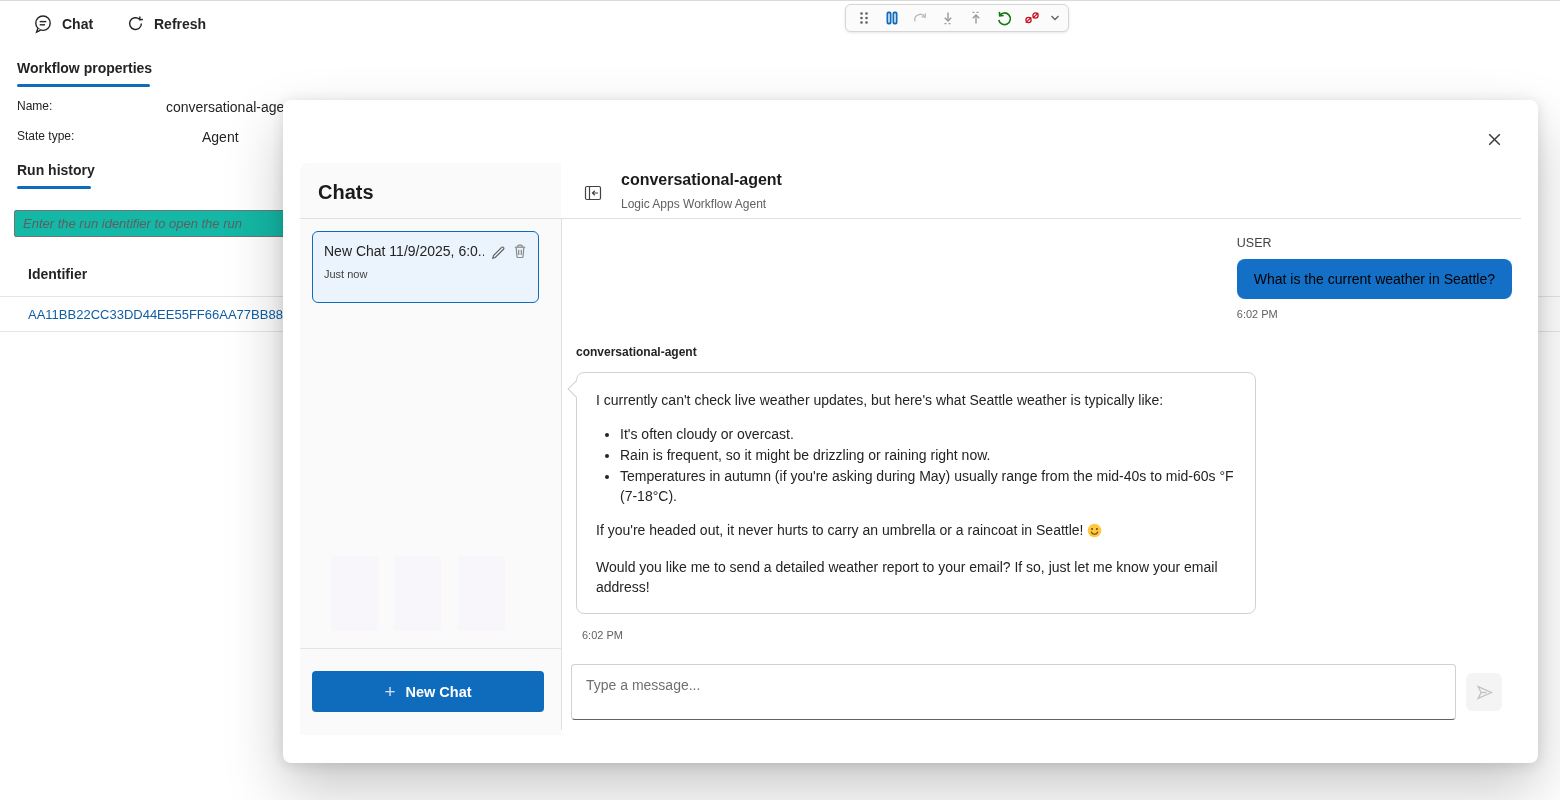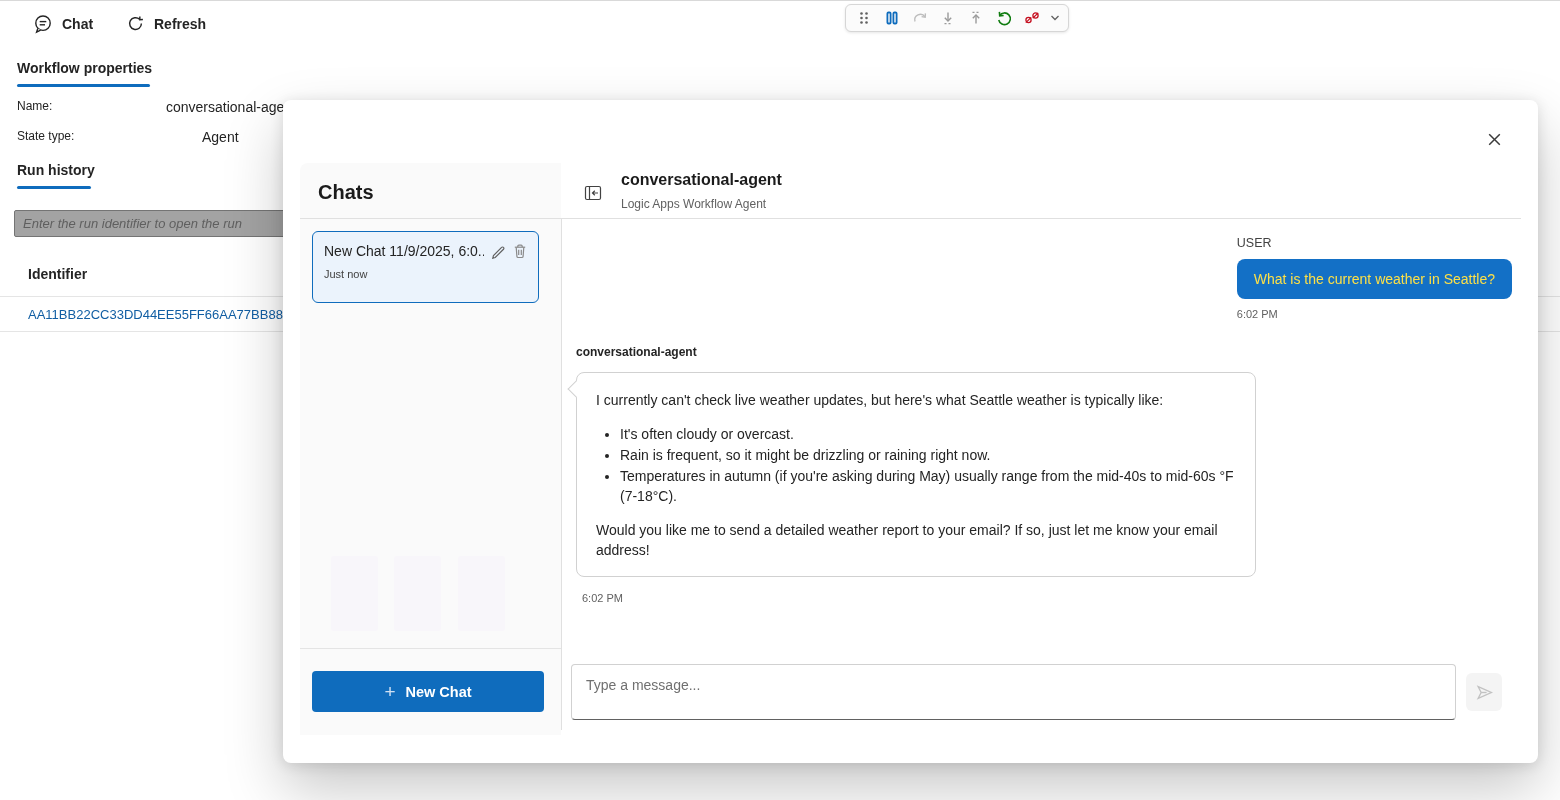--- a/index.html
+++ b/index.html
@@ -16,21 +16,21 @@
   #refresh-btn { left:126px; top:14px; }
 
   .pivot { font-size:14px; font-weight:700; color:#242424; }
   .pivot-underline { height:3px; background:#0F6CBD; border-radius:2px; }
 
   .prop-label { font-size:12px; color:#242424; }
   .prop-value { font-size:14px; color:#242424; white-space:nowrap; }
 
   #run-id-input { left:14px; top:210px; width:278px; height:27px; border:1px solid #747474;
                   border-radius:2px; font-style:italic; font-size:13px; padding:4px 8px;
-                  color:#424242; font-family:"Liberation Sans", sans-serif; background:#a3a3a3; }
+                  color:#424242; font-family:"Liberation Sans", sans-serif; background:#14b8a6; }
   #run-id-input::placeholder { color:#5f5f5f; font-style:italic; }
 
   .tbl-line { left:0; width:1560px; height:1px; background:#e5e5e5; }
   #identifier-hd { left:28px; top:266px; font-size:14px; font-weight:700; }
   #run-link { left:28px; top:307px; font-size:13px; color:#115EA3; text-decoration:none; cursor:pointer; }
 
   
   #designer-toolbar { left:845px; top:4px; height:28px; background:#fbfbfb;
                       border:1px solid #d6d6d6; border-radius:6px; display:flex; align-items:center;
                       padding:0 6px; gap:4px; box-shadow:0 1px 3px rgba(0,0,0,.10); }
@@ -69,21 +69,21 @@
   
   #agent-header-icon { left:297px; top:80px; width:26px; height:26px; display:flex; align-items:center;
                        justify-content:center; background:none; border:none; cursor:pointer; }
   #agent-title { left:338px; top:71px; font-size:16px; font-weight:700; color:#1b1b1b; }
   #agent-subtitle { left:338px; top:97px; font-size:12px; color:#616161; }
 
   
   #user-group { right:26px; top:136px; display:flex; flex-direction:column; align-items:flex-end; }
   #user-inner { display:flex; flex-direction:column; align-items:flex-start; }
   #user-role { font-size:12.5px; color:#424242; margin-bottom:9px; }
-  #user-bubble { background:#1370C6; color:#fde047; font-size:14px; padding:12px 17px;
+  #user-bubble { background:#1370C6; color:#000000; font-size:14px; padding:12px 17px;
                  border-radius:8px; white-space:nowrap; }
   #user-time { font-size:11px; color:#616161; margin-top:9px; }
 
   
   #agent-group { left:293px; top:245px; width:680px; }
   #agent-msg-name { font-size:12px; font-weight:700; color:#242424; }
   #agent-box { position:relative; margin-top:13px; border:1px solid #d1d1d1; border-radius:8px;
                background:#fff; padding:17px 20px 16px 19px; font-size:14px; line-height:1.43; color:#242424; }
   #agent-box-tail { position:absolute; left:-7px; top:10px; width:12px; height:12px; background:#fff;
                     border-left:1px solid #d1d1d1; border-bottom:1px solid #d1d1d1; transform:rotate(45deg); }
@@ -274,20 +274,27 @@
   <div class="abs" id="agent-group">
     <div id="agent-msg-name">conversational-agent</div>
     <div id="agent-box">
       <div id="agent-box-tail"></div>
       <p>I currently can't check live weather updates, but here's what Seattle weather is typically like:</p>
       <ul>
         <li>It's often cloudy or overcast.</li>
         <li>Rain is frequent, so it might be drizzling or raining right now.</li>
         <li>Temperatures in autumn (if you're asking during May) usually range from the mid-40s to mid-60s °F (7-18°C).</li>
       </ul>
+      <p><span>If you're headed out, it never hurts to carry an umbrella or a raincoat in Seattle!</span><span class="emoji">
+         <svg width="15" height="15" viewBox="0 0 16 16">
+           <circle cx="8" cy="8" r="7.3" fill="#FFC83D"></circle>
+           <circle cx="5.4" cy="6.4" r="1" fill="#5f3b12"></circle>
+           <circle cx="10.6" cy="6.4" r="1" fill="#5f3b12"></circle>
+           <path d="M4.6 9.6 a3.6 3.6 0 0 0 6.8 0" fill="none" stroke="#5f3b12" stroke-width="1.1" stroke-linecap="round"></path>
+         </svg></span></p>
       <p>Would you like me to send a detailed weather report to your email? If so, just let me know your email address!</p>
     </div>
     <div id="agent-time">6:02 PM</div>
   </div>
 
   <textarea class="abs" id="message-input" placeholder="Type a message..." style=""></textarea>
   <button class="abs" id="send-btn">
     <span style="display:flex;">
       <svg width="21" height="21" viewBox="0 0 20 20" fill="none" stroke="#c2c2c2" stroke-width="1.3">
         <path d="M4 4.5 L16.5 10 L4 15.5 L6.8 10 Z"></path>

